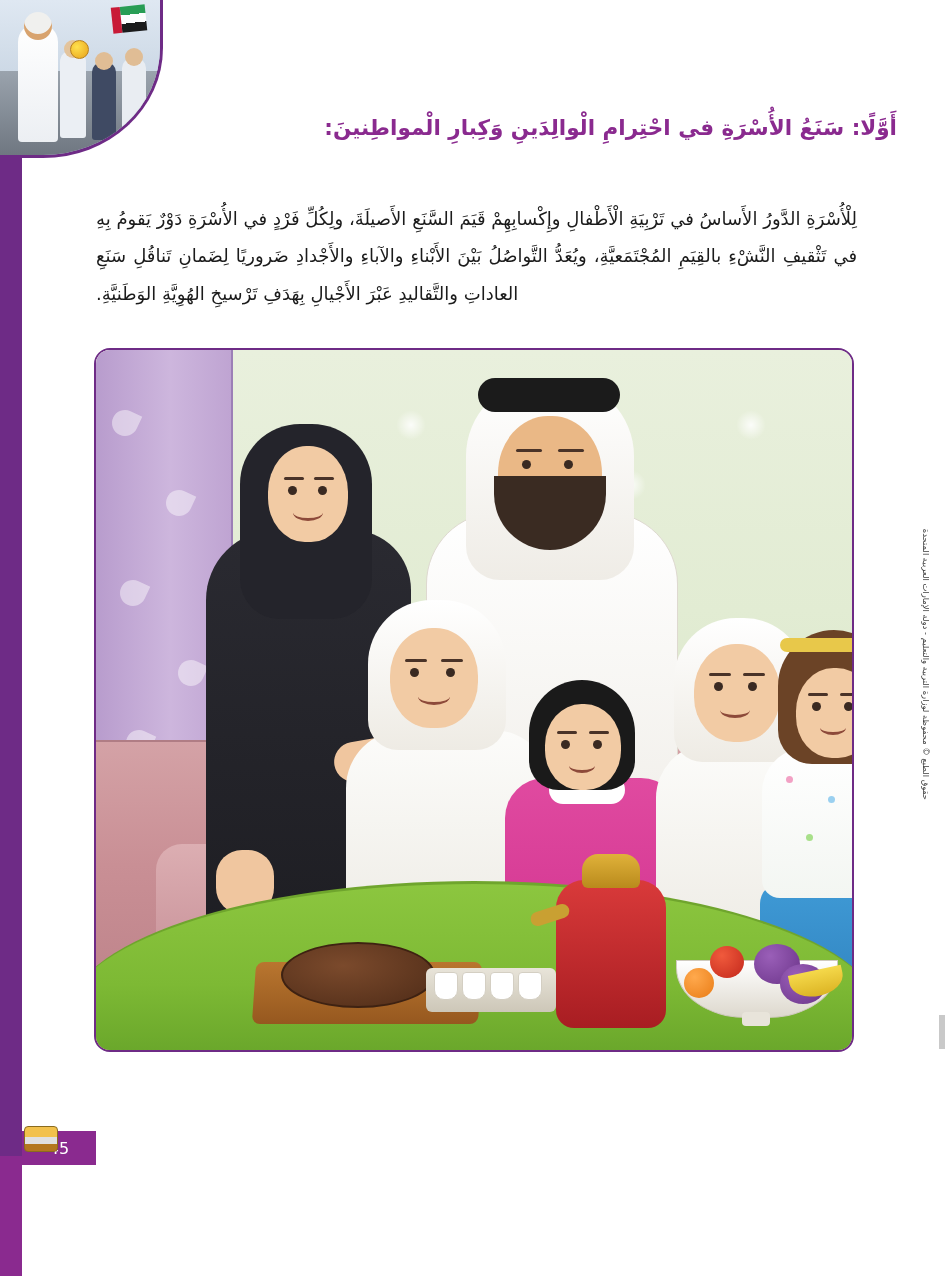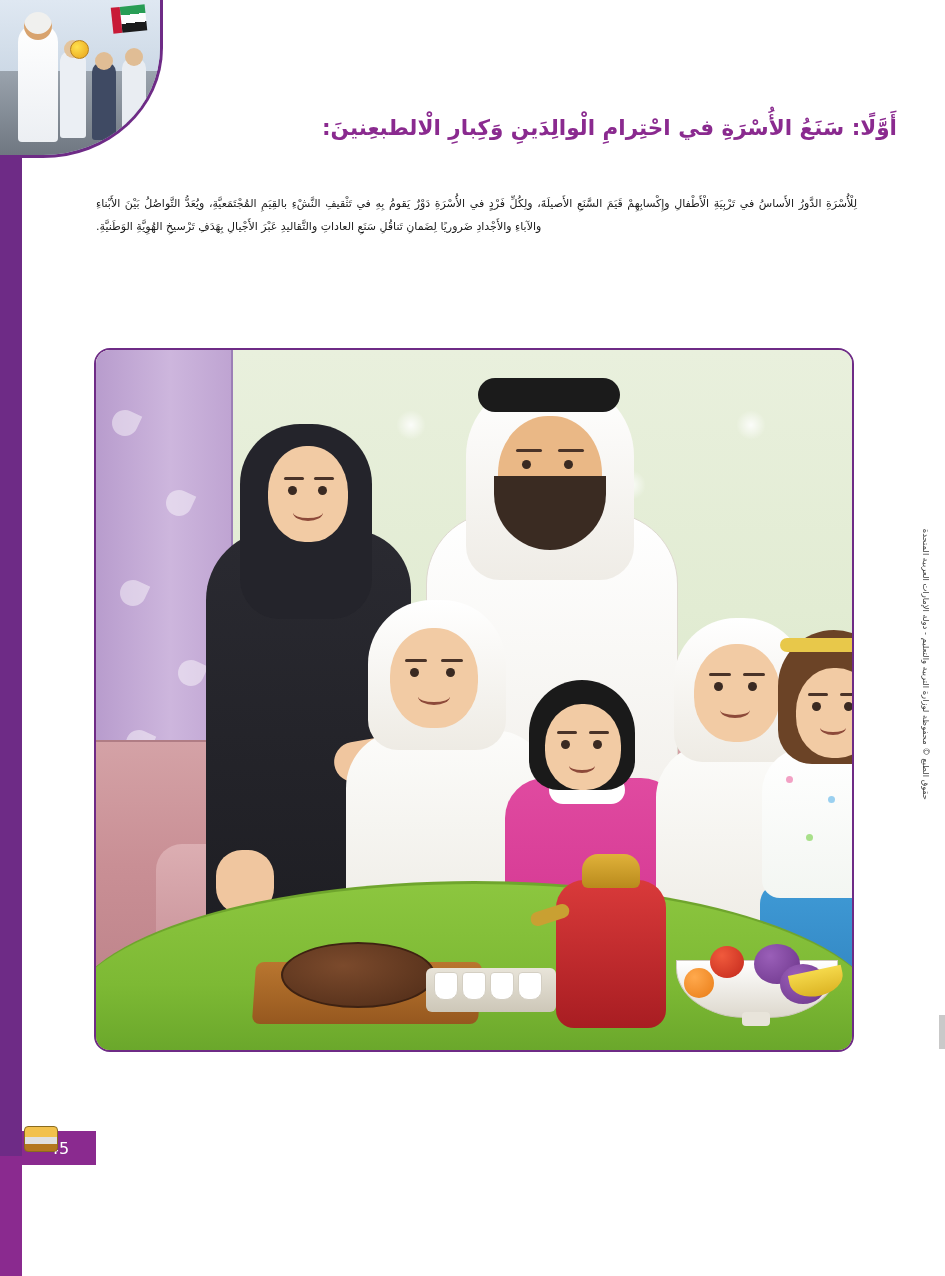--- a/index.html
+++ b/index.html
@@ -123,21 +123,21 @@
 
   
   .para {
     position: absolute;
     right: 88px;
     left: 96px;
     top: 182px;
     text-align: justify;
     text-align-last: left;
     direction: rtl;
-    font-size: 11px;
+    font-size: 18px;
     line-height: 2.08;
     color: #1b1b1b;
   }
 
   
   .figure {
     position: absolute;
     left: 94px;
     top: 348px;
     width: 756px;
@@ -446,21 +446,21 @@
   <div class="hp-ground"></div>
   <div class="hp-flag"></div>
   <div class="hp-man"></div>
   <div class="hp-kid1"></div>
   <div class="hp-ball"></div>
   <div class="hp-kid2"></div>
   <div class="hp-kid3"></div>
   <div class="hp-ring"></div>
 </div>
 
-<h1 class="title">أَوَّلًا: سَنَعُ الأُسْرَةِ في احْتِرامِ الْوالِدَينِ وَكِبارِ الْالطبعِنينَ:</h1>
+<h1 class="title">أَوَّلًا: سَنَعُ الأُسْرَةِ في احْتِرامِ الْوالِدَينِ وَكِبارِ الْمواطِنينَ:</h1>
 
 <p class="para">لِلْأُسْرَةِ الدَّورُ الأَساسُ في تَرْبِيَةِ الْأَطْفالِ وإِكْسابِهِمْ قَيَمَ السَّنَعِ الأَصيلَةَ، ولِكُلِّ فَرْدٍ في الأُسْرَةِ دَوْرٌ يَقومُ بِهِ في تَثْقيفِ النَّشْءِ بالقِيَمِ المُجْتَمَعيَّةِ، ويُعَدُّ التَّواصُلُ بَيْنَ الأَبْناءِ والآباءِ والأَجْدادِ ضَروريًا لِضَمانِ تَناقُلِ سَنَعِ العاداتِ والتَّقاليدِ عَبْرَ الأَجْيالِ بِهَدَفِ تَرْسيخِ الهُوِيَّةِ الوَطَنيَّةِ.</p>
 
 <div class="figure">
   <div class="scene">
     <div class="wall"></div>
     <div class="wall-sparkle" style="left:300px; top:60px;"></div>
     <div class="wall-sparkle" style="left:520px; top:120px;"></div>
     <div class="wall-sparkle" style="left:640px; top:60px;"></div>
 

